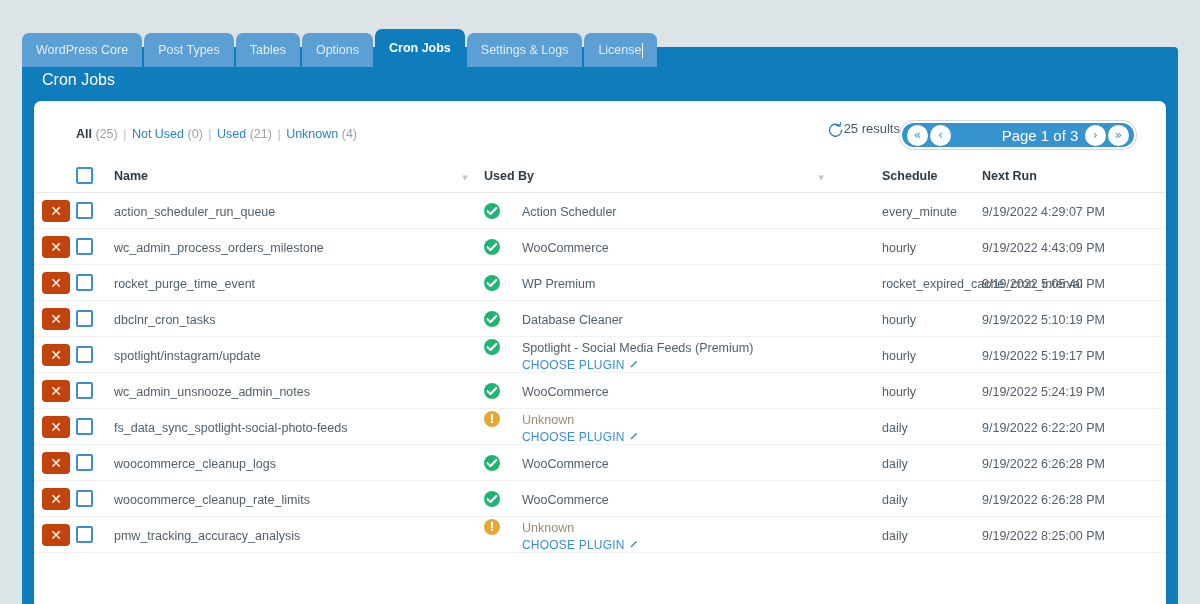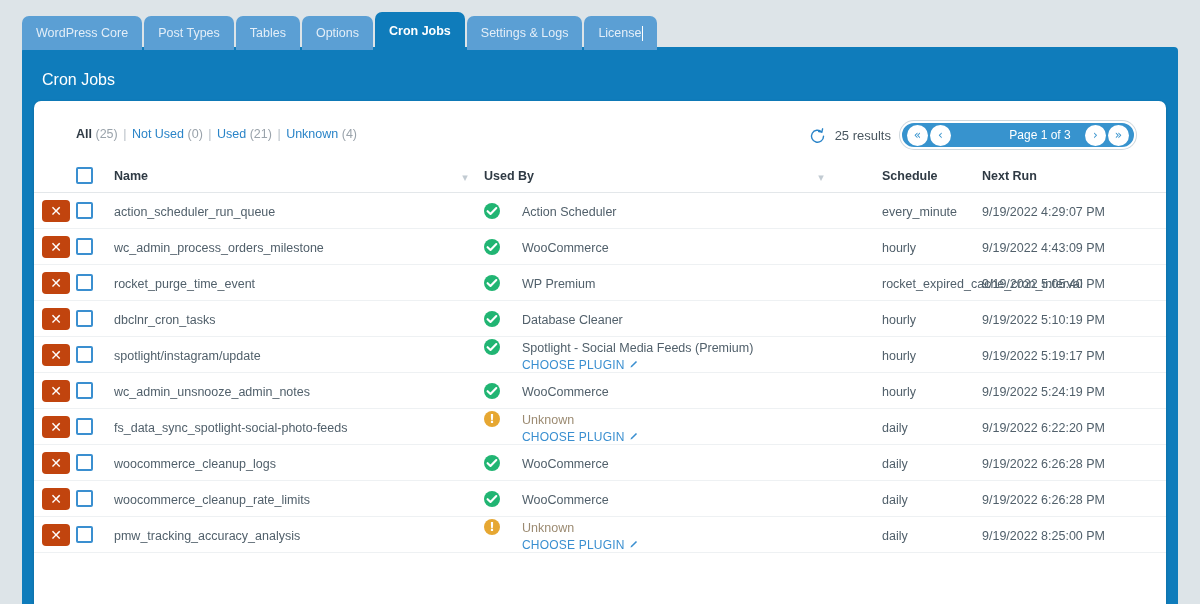--- a/index.html
+++ b/index.html
@@ -5,21 +5,21 @@
   * { box-sizing: border-box; margin: 0; padding: 0; }
   html, body {
     width: 1200px; height: 604px;
     background: #dde4e8;
     font-family: "Liberation Sans", sans-serif;
     overflow: hidden;
   }
 
   
   .tabbar {
-    position: absolute; left: 22px; top: 12px;
+    position: absolute; left: 22px; top: 29px;
     display: flex; align-items: flex-end; gap: 2px;
     z-index: 5;
   }
   .tab {
     height: 34px;
     padding: 0 14px;
     display: flex; align-items: center; justify-content: center;
     background: #5b9fd4;
     color: #e3eef8;
     font-size: 12.5px;
@@ -69,21 +69,21 @@
     font-size: 12.5px; color: #9aa3ab;
   }
   .filters .cur { color: #2f3a44; font-weight: bold; }
   .filters a { color: #2a84c8; text-decoration: none; cursor: pointer; }
   .filters .sep { color: #b7bfc6; padding: 0 2px; }
   .filters .cnt { color: #9aa3ab; }
 
   
   .topbar-right {
     position: absolute; right: 30px; top: 20px;
-    display: flex; align-items: center; gap: 9px;
+    display: flex; 
   }
   .results-txt { font-size: 13px; color: #4a5760; }
   .refresh-icon { display: block; cursor: pointer; }
 
   .pager {
     display: flex; align-items: center;
     background: #3793ce;
     border-radius: 16px;
     height: 28px;
     padding: 0 4px;
@@ -92,21 +92,21 @@
   }
   .pg-btn {
     width: 21px; height: 21px; border-radius: 50%;
     background: #ffffff; color: #3793ce;
     display: flex; align-items: center; justify-content: center;
     font-size: 12px; line-height: 1;
     cursor: pointer; margin: 0 1px;
     font-family: "DejaVu Sans", sans-serif;
   }
   .pg-label {
-    color: #ffffff; font-size: 12px;
+    color: #ffffff; font-size: 15px;
     min-width: 132px; text-align: center; padding-left: 44px;
   }
 
   
   .tbl { position: absolute; left: 0; top: 58px; width: 100%; }
   .row {
     position: relative;
     display: flex; align-items: center;
     min-height: 36px;
     padding: 0 0 0 42px;

